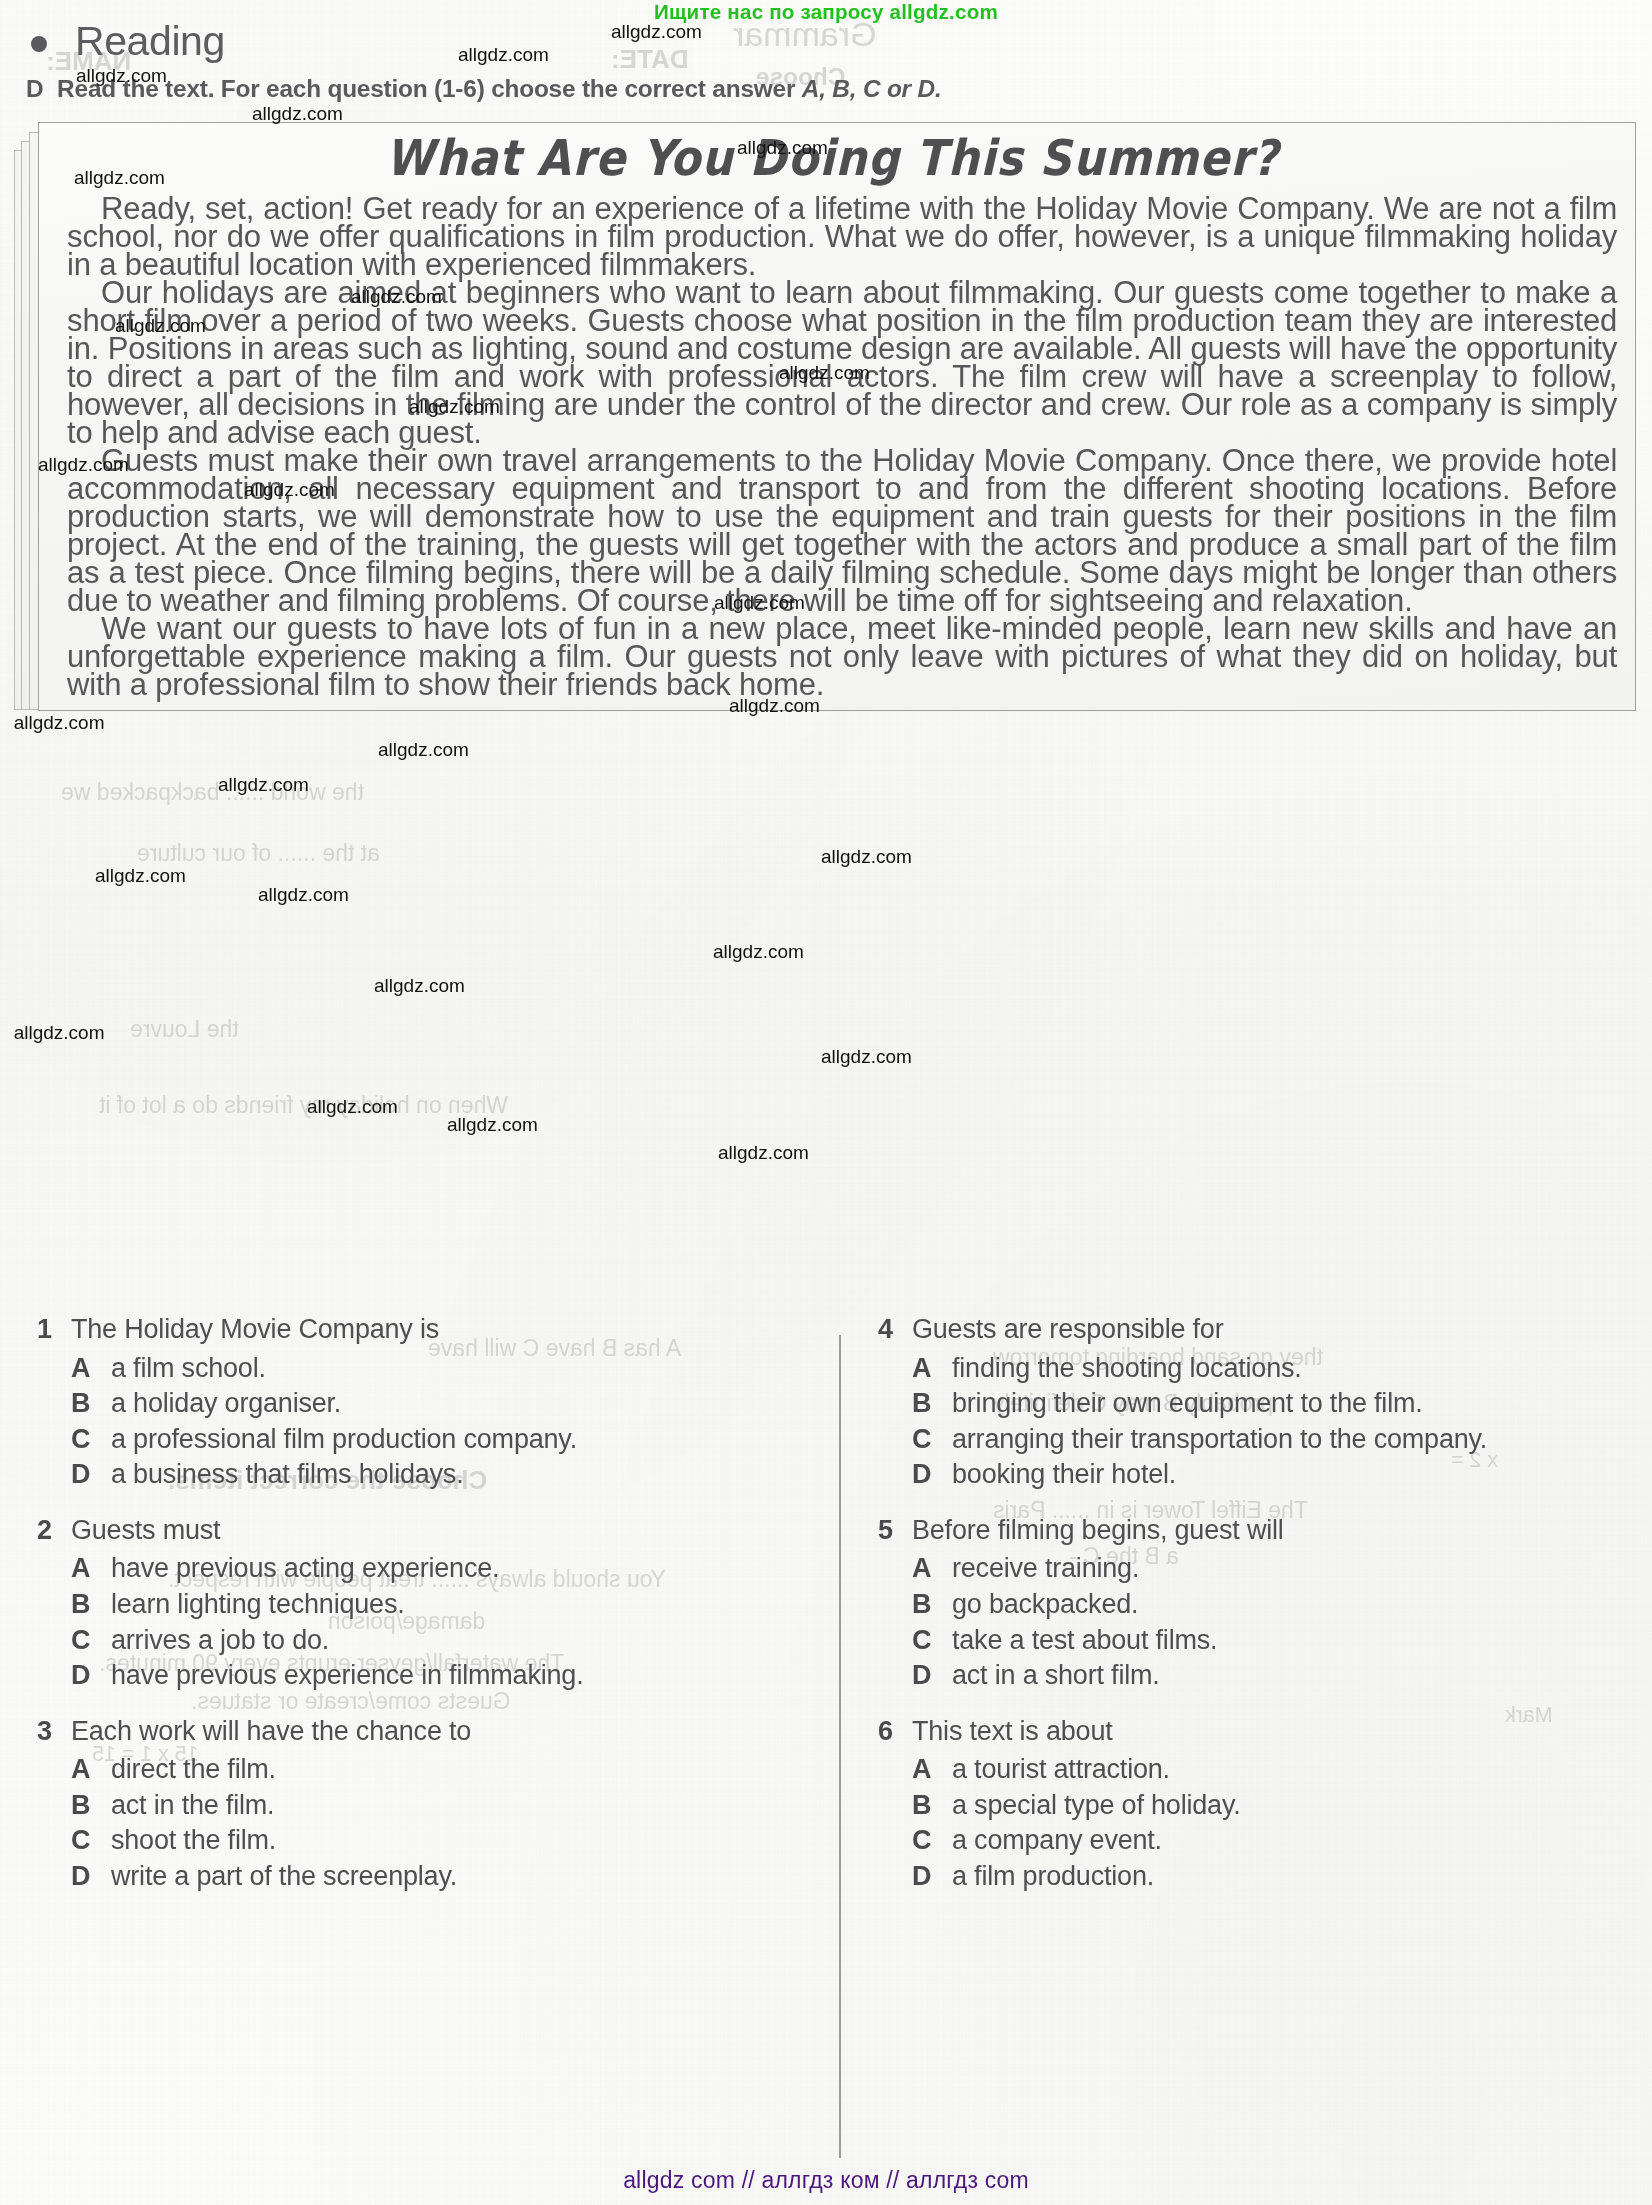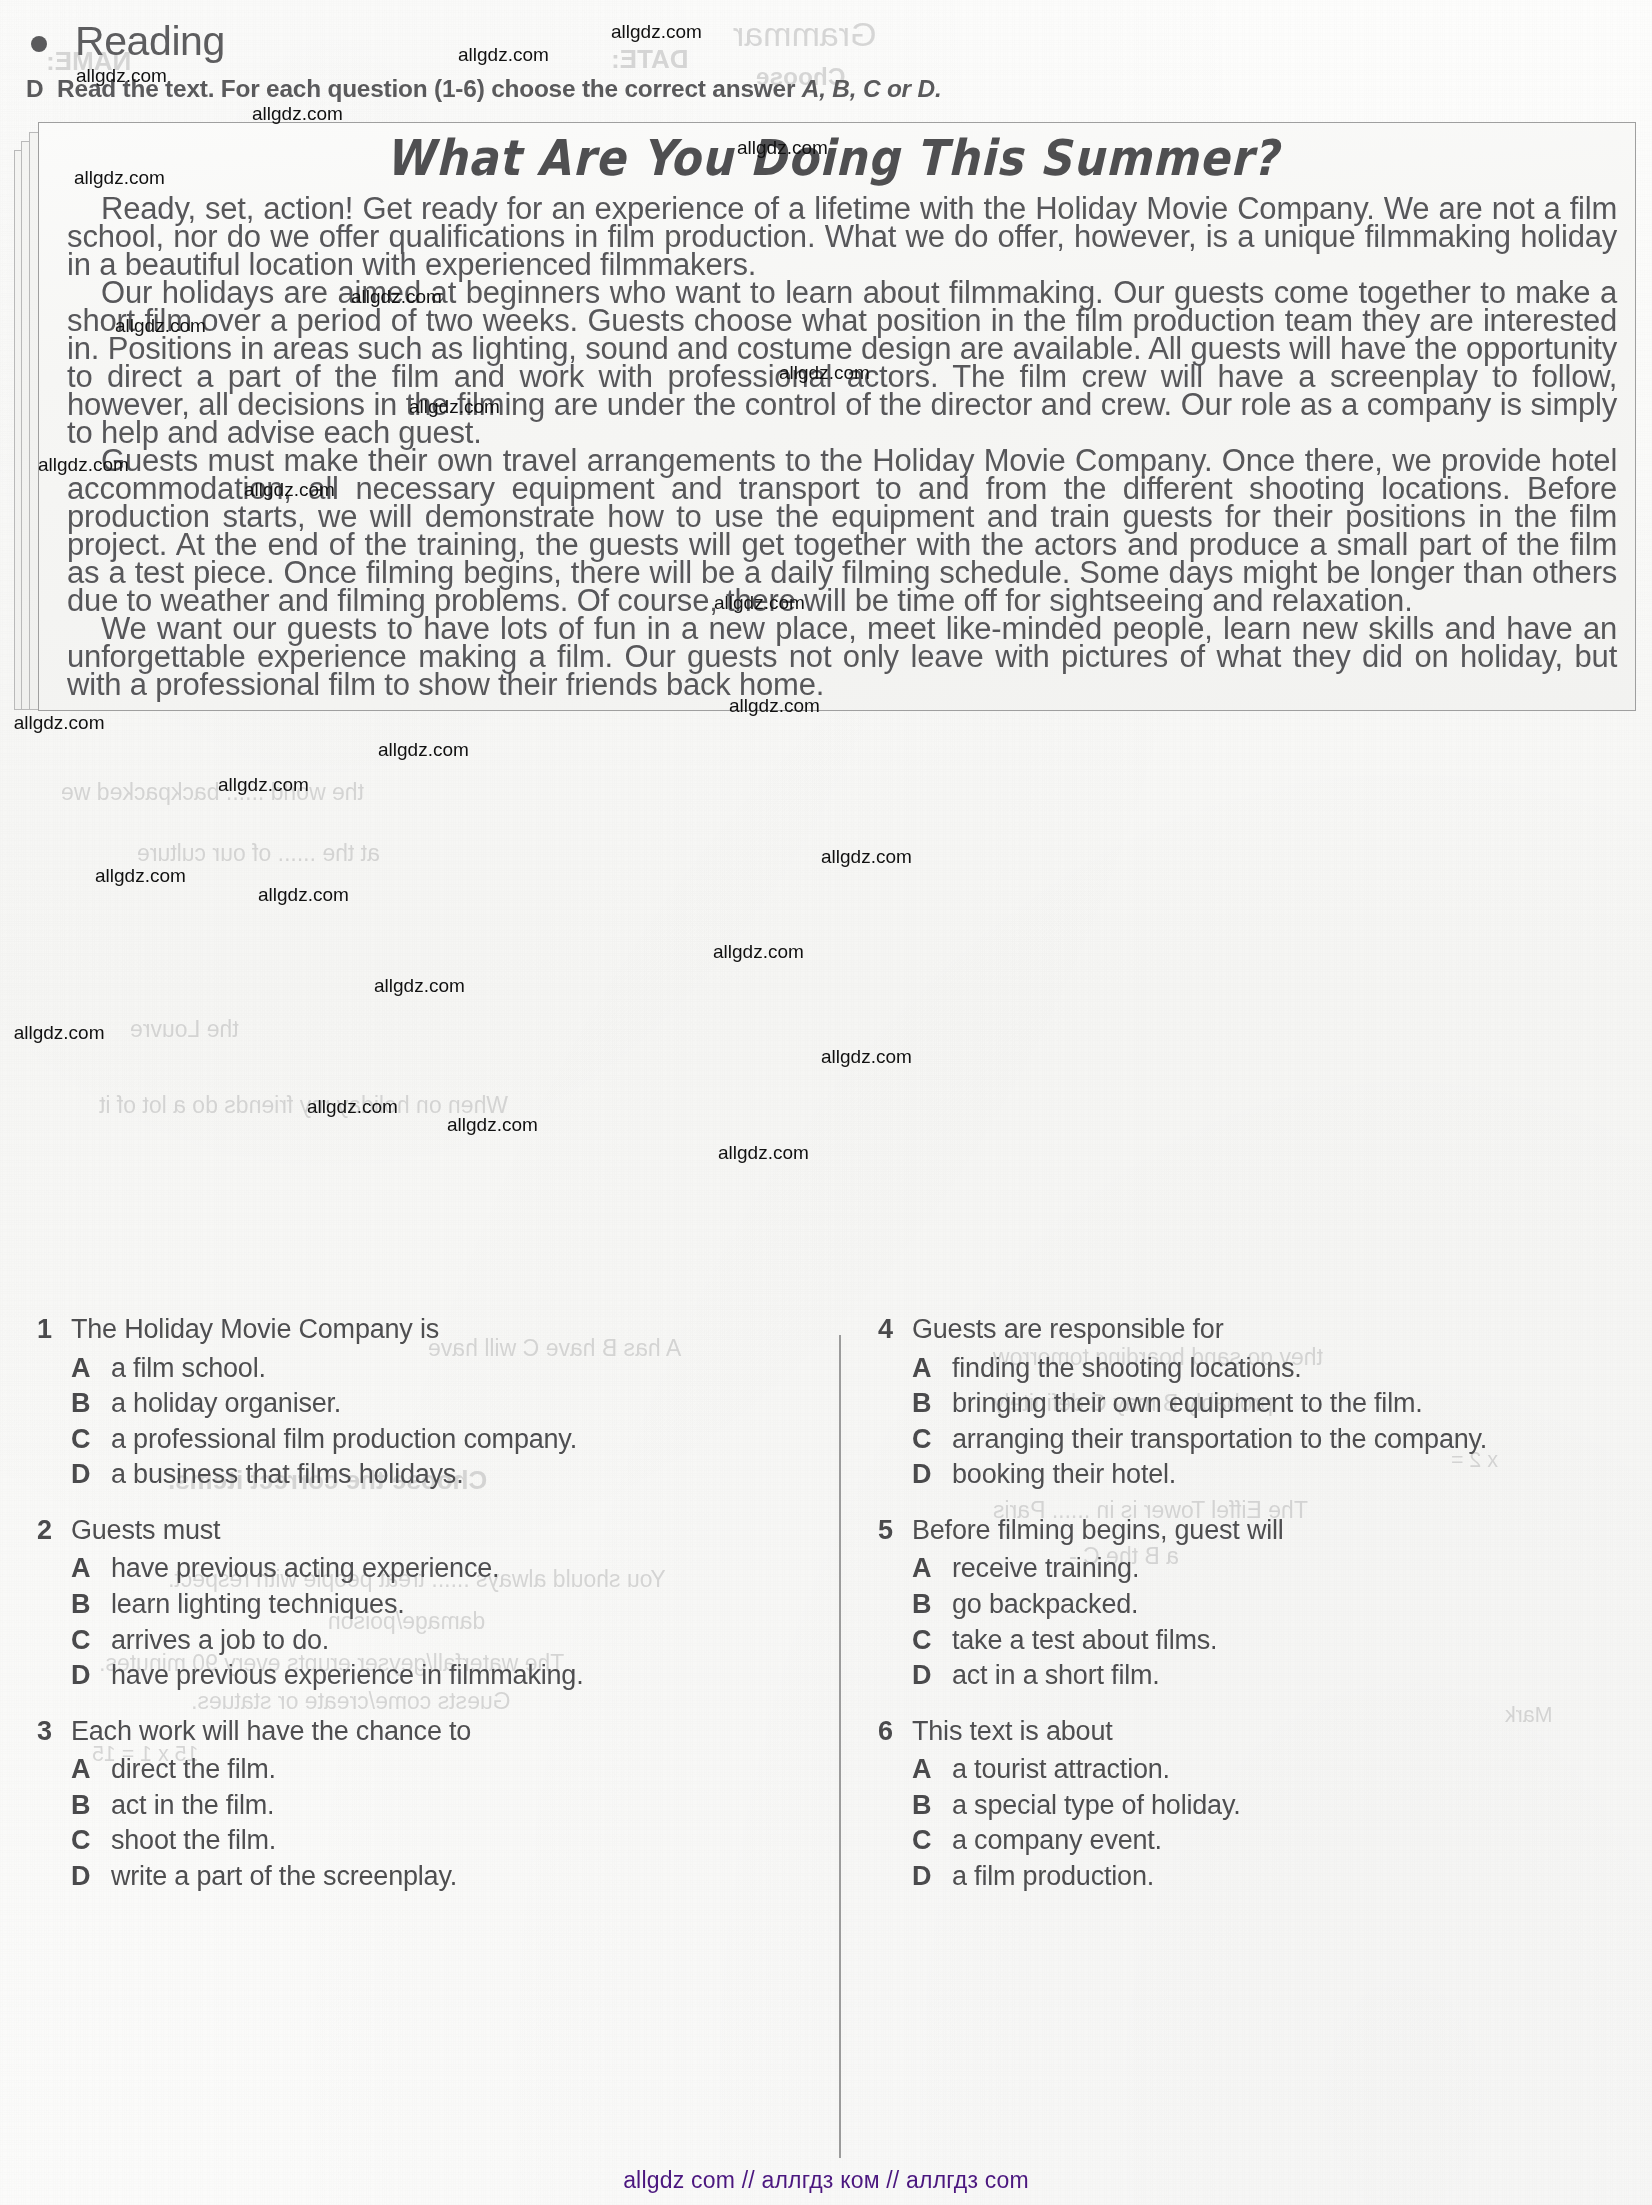--- a/index.html
+++ b/index.html
@@ -262,20 +262,21 @@
       <div class="ghost" style="left: 168px; top: 1566px; font-size: 23px;">You should always ...... treat people with respect.</div>
       <div class="ghost" style="left: 328px; top: 1608px; font-size: 23px;">damage/poison</div>
       <div class="ghost" style="left: 99px; top: 1650px; font-size: 23px;">The waterfall/geyser erupts every 90 minutes.</div>
       <div class="ghost" style="left: 191px; top: 1688px; font-size: 23px;">Guests come/create or statues.</div>
       <div class="ghost" style="left: 92px; top: 1742px; font-size: 21.4px;">15 x 1 = 15</div>
       <div class="ghost" style="left: 1505px; top: 1703px; font-size: 21.4px;">Mark</div>
       <div class="ghost" style="left: 1451px; top: 1448px; font-size: 21.4px;">x 2 =</div>
       <div class="ghost" style="left: 428px; top: 1335px; font-size: 23px;">A  has        B  have        C  will have</div>
     </div>
 
+  <div class="top-banner">Ищите нас по запросу allgdz.com</div>
 
   <div class="section-head">
     <span class="bullet-dot"></span>
     <span class="section-title">Reading</span>
   </div>
 
   <div class="instruction">
     <span class="ltr">D</span><span>Read the text. For each question (1-6) choose the correct answer</span> <span class="opts">A, B, C or D.</span>
   </div>
 

